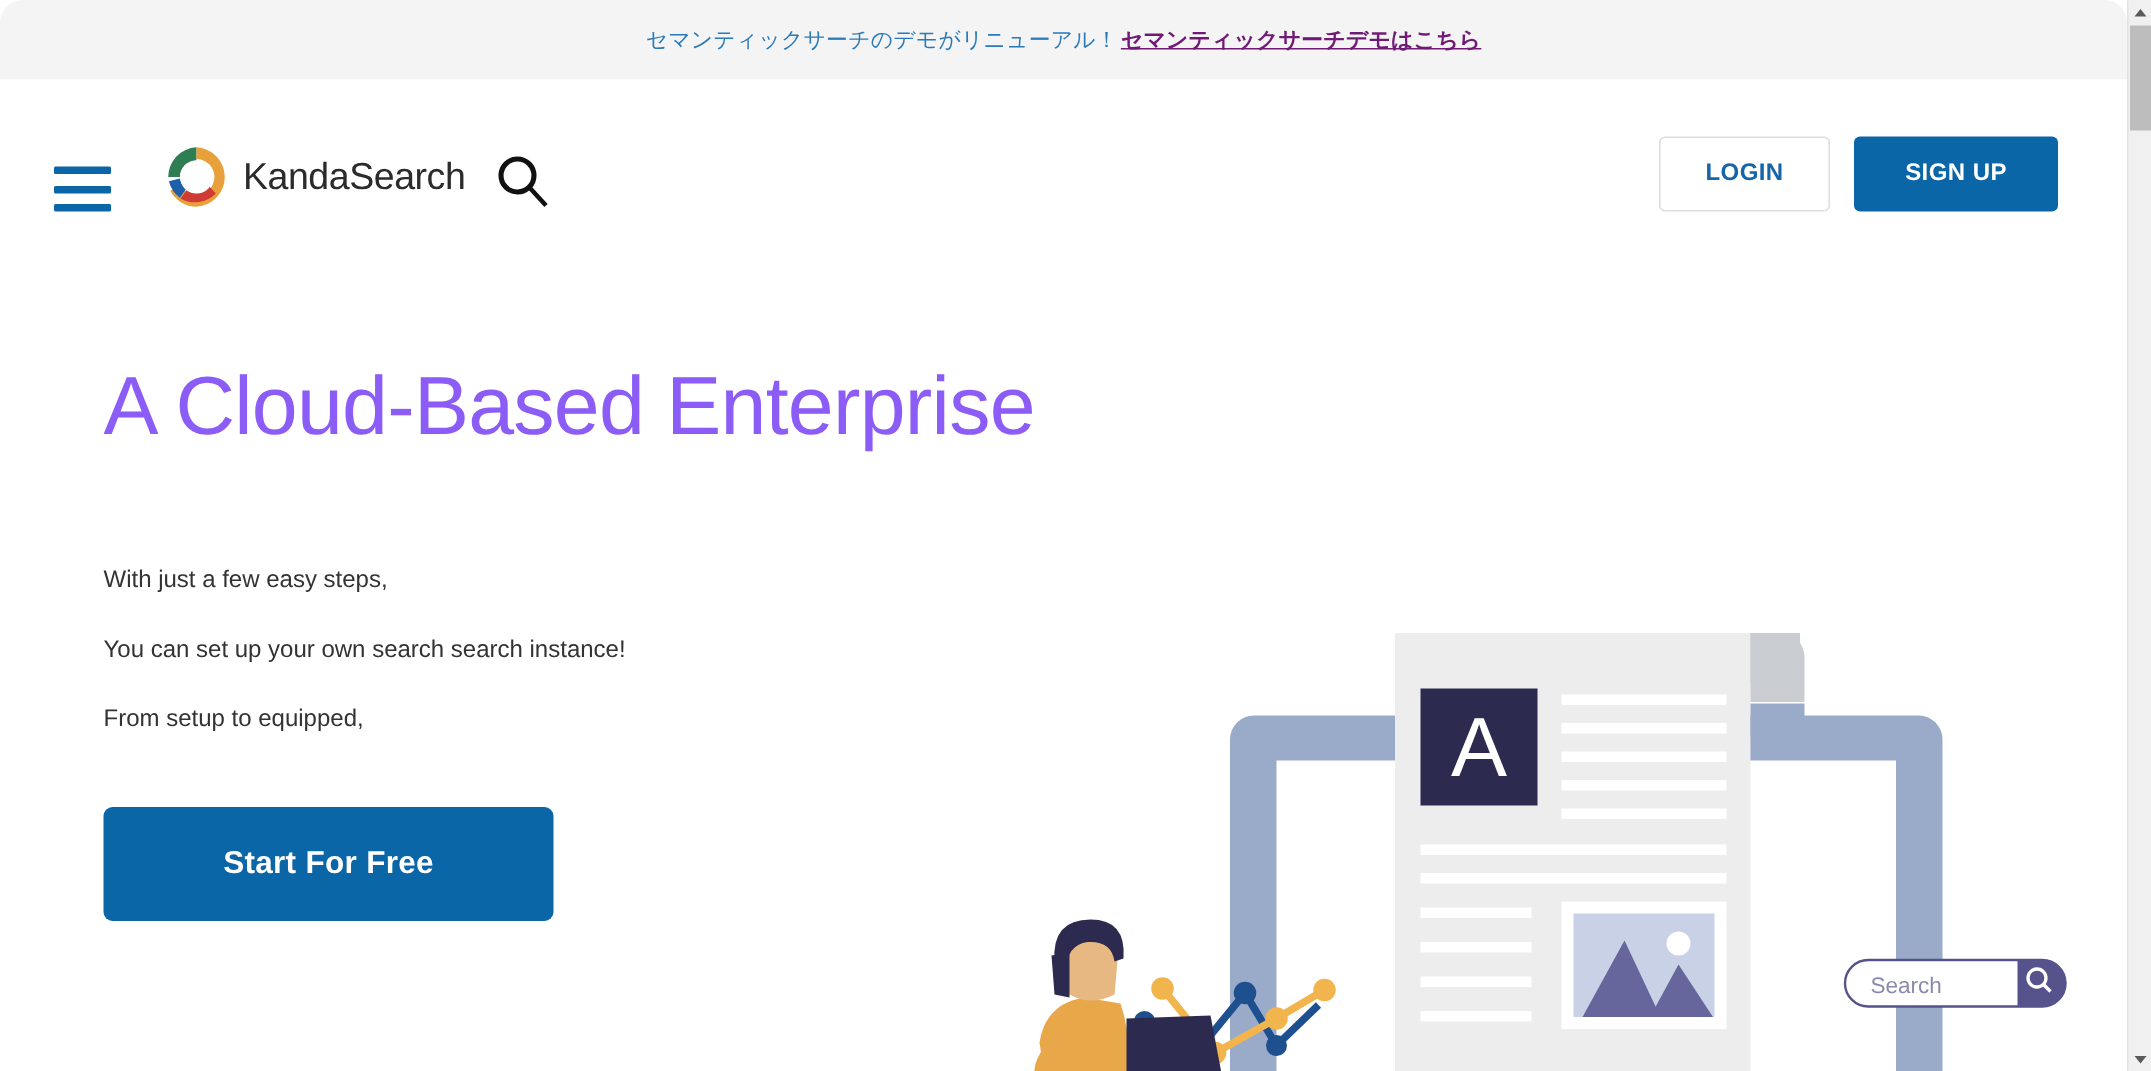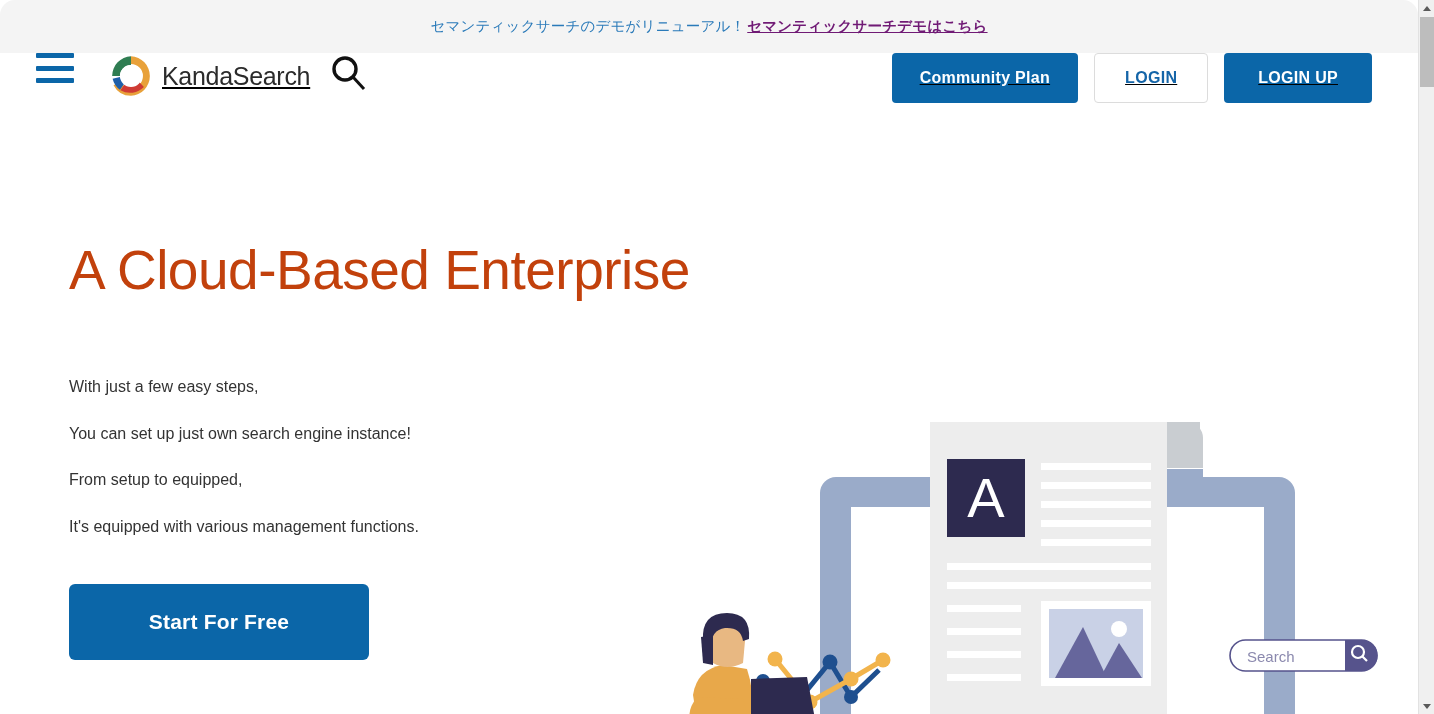--- a/index.html
+++ b/index.html
@@ -44,24 +44,23 @@
     font-weight: bold;
     text-decoration: underline;
     margin-left: 2px;
     cursor: pointer;
   }
 
   
   .header {
     height: 88px;
     display: flex;
-    align-items: flex-start;
+    align-items: flex-end;
     padding: 0 46px 0 36px;
     background: #ffffff;
-    text-decoration: underline;
   }
   .hamburger {
     width: 38px; height: 30px;
     display: flex; flex-direction: column; justify-content: space-between;
     cursor: pointer;
     margin-right: 34px;
     flex: 0 0 auto;
   }
   .hamburger span {
     display: block; height: 5px; width: 38px;
@@ -106,21 +105,21 @@
   
   .hero {
     position: relative;
     height: 573px;
     padding: 0 0 0 69px;
   }
   .hero-title {
     margin-top: 86px;
     font-size: 55px;
     line-height: 1.59;
-    color: #c2410c;
+    color: #8b5cf6;
     font-weight: normal;
     letter-spacing: -.5px;
   }
   .hero-lines { margin-top: 50px; }
   .hero-lines p {
     font-size: 16px;
     line-height: 46.5px;
     color: #333333;
   }
   .cta {
@@ -205,36 +204,34 @@
         <span class="brand-name">KandaSearch</span>
       </div>
 
       <svg class="hdr-search" viewBox="0 0 40 40">
         <circle cx="17" cy="16" r="11" fill="none" stroke="#111111" stroke-width="3.4"></circle>
         <line x1="25" y1="24" x2="36" y2="36" stroke="#111111" stroke-width="3"></line>
       </svg>
 
       <div class="spacer"></div>
 
-      <div class="btn btn-primary">Community Plan</div>
       <div class="btn btn-outline btn-login">LOGIN</div>
-      <div class="btn btn-signup">LOGIN UP</div>
+      <div class="btn btn-signup">SIGN UP</div>
     </div>
 
     <div class="hero">
 
       <h1 class="hero-title">
         <span>A Cloud-Based Enterprise</span><br>
       </h1>
 
       <div class="hero-lines">
         <p>With just a few easy steps,</p>
-        <p>You can set up just own search engine instance!</p>
+        <p>You can set up your own search search instance!</p>
         <p>From setup to equipped,</p>
-        <p>It's equipped with various management functions.</p>
       </div>
 
       <div class="cta">Start For Free</div>
 
       <svg class="illus" viewBox="0 0 760 475">
 
         <g>
           <rect x="165" y="80" width="475" height="330" rx="16" fill="#9aabc9"></rect>
           <rect x="165" y="325" width="475" height="85" rx="16" fill="#dde3ef"></rect>
           <rect x="196" y="110" width="413" height="250" fill="#ffffff"></rect>

